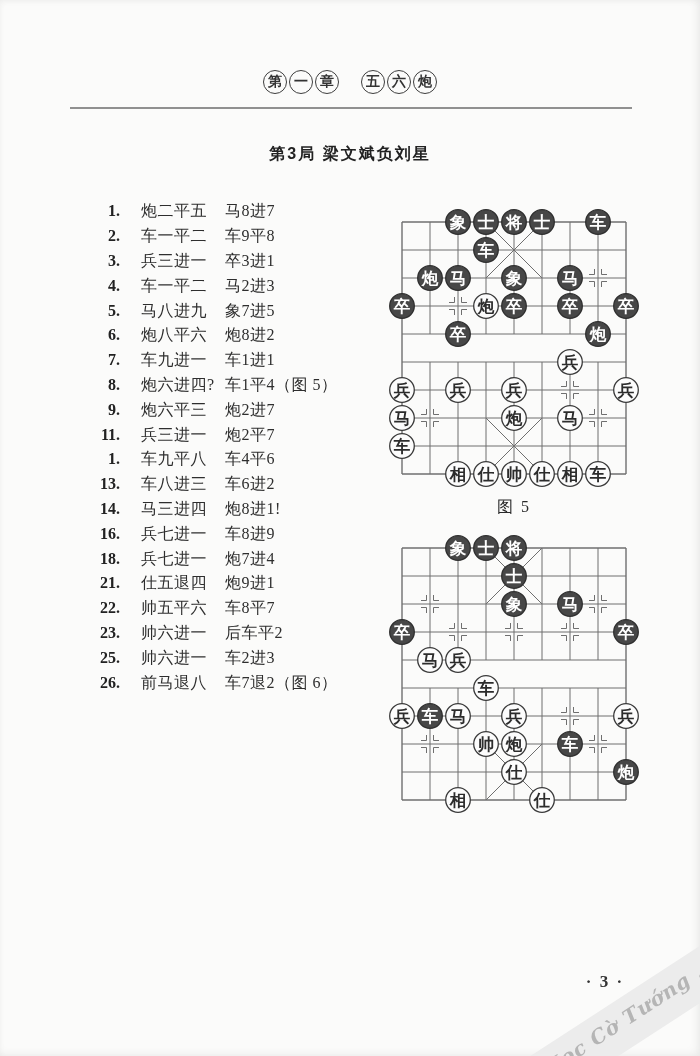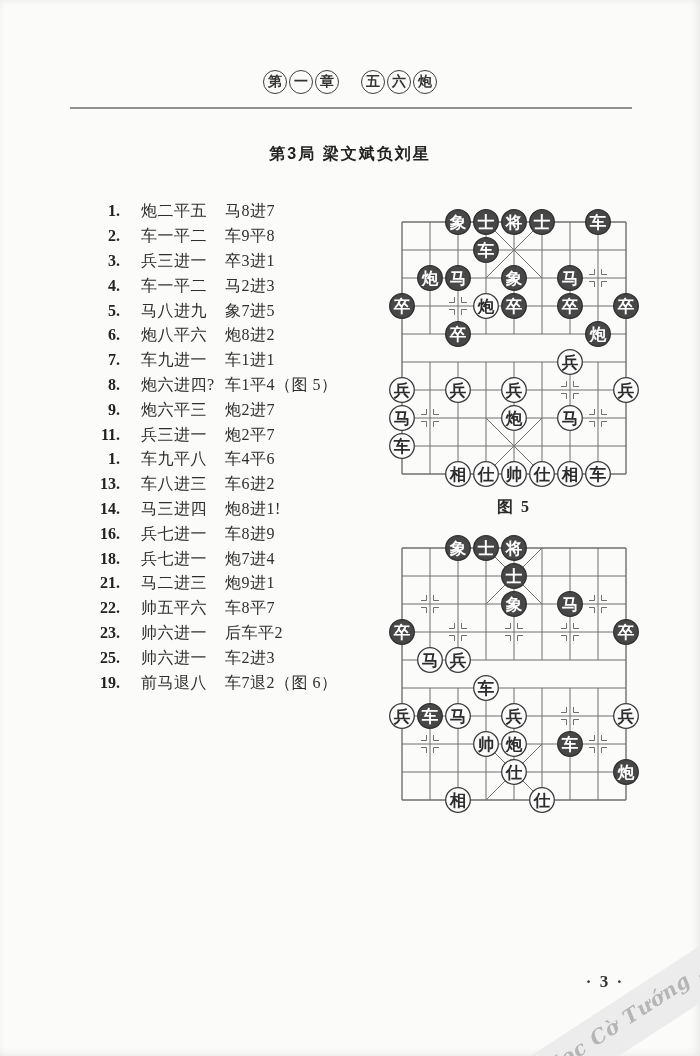--- a/index.html
+++ b/index.html
@@ -27,21 +27,21 @@
   .moves{position:absolute;left:88px;top:199px;font-size:16px;line-height:1;}
   .move-row{display:flex;align-items:center;height:24.8px;white-space:nowrap;}
   .mnum{width:32px;text-align:right;font-weight:bold;color:#222;}
   .mred{margin-left:21px;width:80px;letter-spacing:0.5px;}
   .mblack{margin-left:4px;letter-spacing:0.5px;}
   
   .board{position:absolute;left:387px;width:254px;}
   .board-fig5{top:207px;}
   .board-fig6{top:533px;}
   .board svg{display:block;}
-  .caption{margin-top:8px;text-align:center;font-size:16px;font-weight:bold;color:#2a2a2a;letter-spacing:2px;}
+  .caption{margin-top:8px;text-align:center;font-size:16px;font-weight:normal;color:#2a2a2a;letter-spacing:2px;}
   
   .pagenum{position:absolute;top:972px;left:570px;width:70px;text-align:center;
     font-size:17px;font-weight:bold;color:#333;letter-spacing:2px;}
   .wm-band{position:absolute;top:981px;left:503px;width:300px;height:48px;background:#ececec;
     transform:rotate(-33deg);}
   .wm-text{position:absolute;top:994px;left:513px;width:264px;text-align:center;
     transform:rotate(-33deg);color:#b5b5b5;font-size:20px;font-weight:bold;font-style:italic;
     font-family:"DejaVu Serif",serif;letter-spacing:1px;white-space:nowrap;}
 </style>
 </head>
@@ -137,40 +137,40 @@
         <span class="mred">兵七进一</span>
         <span class="mblack">车8进9</span>
       </div>
       <div class="move-row">
         <span class="mnum">18.</span>
         <span class="mred">兵七进一</span>
         <span class="mblack">炮7进4</span>
       </div>
       <div class="move-row">
         <span class="mnum">21.</span>
-        <span class="mred">马二进三</span>
+        <span class="mred">仕五退四</span>
         <span class="mblack">炮9进1</span>
       </div>
       <div class="move-row">
         <span class="mnum">22.</span>
         <span class="mred">帅五平六</span>
         <span class="mblack">车8平7</span>
       </div>
       <div class="move-row">
         <span class="mnum">23.</span>
         <span class="mred">帅六进一</span>
         <span class="mblack">后车平2</span>
       </div>
       <div class="move-row">
         <span class="mnum">25.</span>
         <span class="mred">帅六进一</span>
         <span class="mblack">车2进3</span>
       </div>
       <div class="move-row">
-        <span class="mnum">19.</span>
+        <span class="mnum">26.</span>
         <span class="mred">前马退八</span>
         <span class="mblack">车7退2（图 6）</span>
       </div>
     </div>
 
   <div class="board board-fig5">
     <svg id="board0" width="254" height="282" viewBox="0 0 254 282">
         <line x1="15" y1="15" x2="239" y2="15" stroke="#6f6f6f" stroke-width="1.4"></line>
         <line x1="15" y1="43" x2="239" y2="43" stroke="#6f6f6f" stroke-width="1"></line>
         <line x1="15" y1="71" x2="239" y2="71" stroke="#6f6f6f" stroke-width="1"></line>

